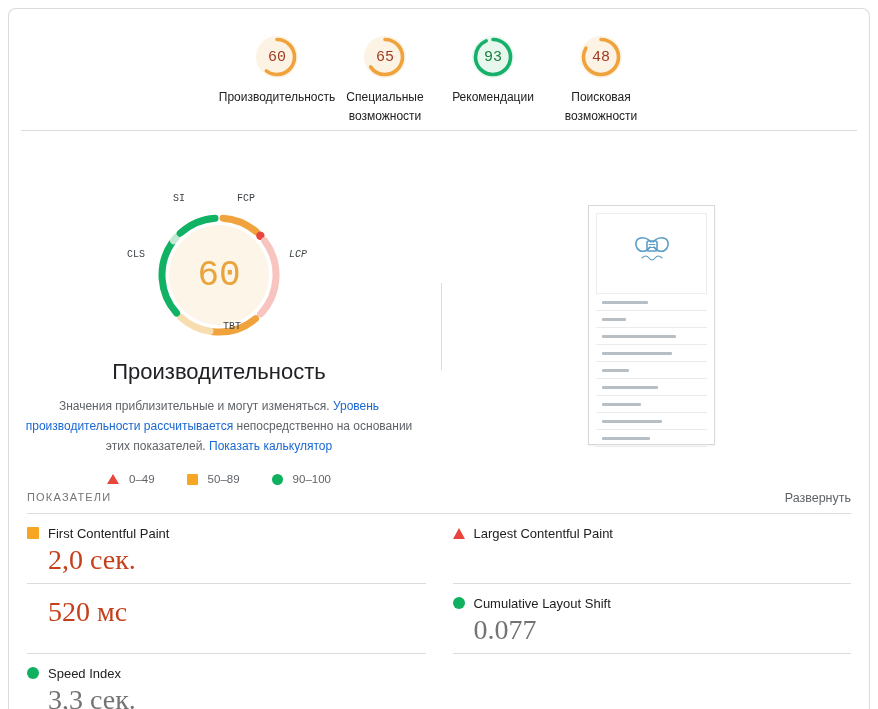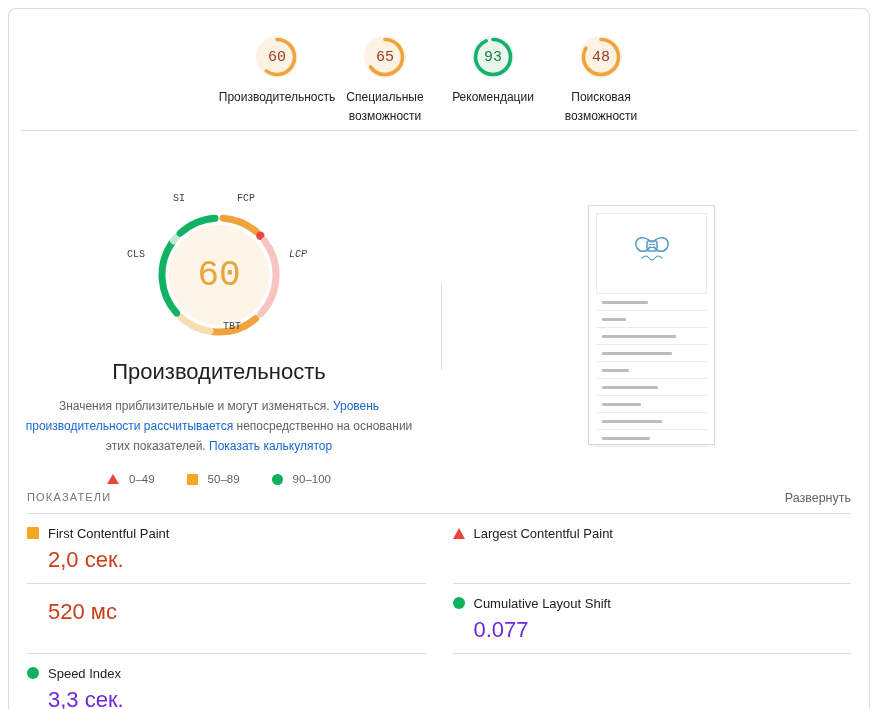--- a/index.html
+++ b/index.html
@@ -73,24 +73,24 @@
   .metrics-grid { display:grid; grid-template-columns:1fr 1fr; column-gap:27px; padding:0 18px; }
   .metric-cell { padding:10px 0 10px; border-bottom:1px solid #dadce0; }
   .metric-cell.no-border { border-bottom:none; }
   .m-head { display:flex; align-items:center; gap:9px; height:18px; }
   .m-icon { flex:0 0 auto; width:12px; height:12px; }
   .st-average .m-icon { background:#f6a623; border-radius:1px; }
   .st-poor .m-icon { width:0; height:0; border-left:6.5px solid transparent;
     border-right:6.5px solid transparent; border-bottom:11px solid #e8453c; background:none; }
   .st-good .m-icon { background:#0fb05f; border-radius:50%; }
   .m-name { font-size:13px; color:#212121; }
-  .m-value { margin:5px 0 0 21px; font-size:22px; line-height:26px; }
+  .m-value { margin:5px 0 0 21px; font-size:28px; line-height:26px;font-family:Liberation Serif, serif; }
   .st-average .m-value { color:#c5401a; }
   .st-poor .m-value { color:#c7221f; }
-  .st-good .m-value { color:#6d28d9; }
+  .st-good .m-value { color:#737373; }
 </style>
 </head>
 <body>
 
 <div class="card">
 
   <div class="cat-row">
     <div class="cat-item st-average">
       <div class="ringwrap">
         <svg class="score-ring" width="44" height="44" viewBox="0 0 44 44">

